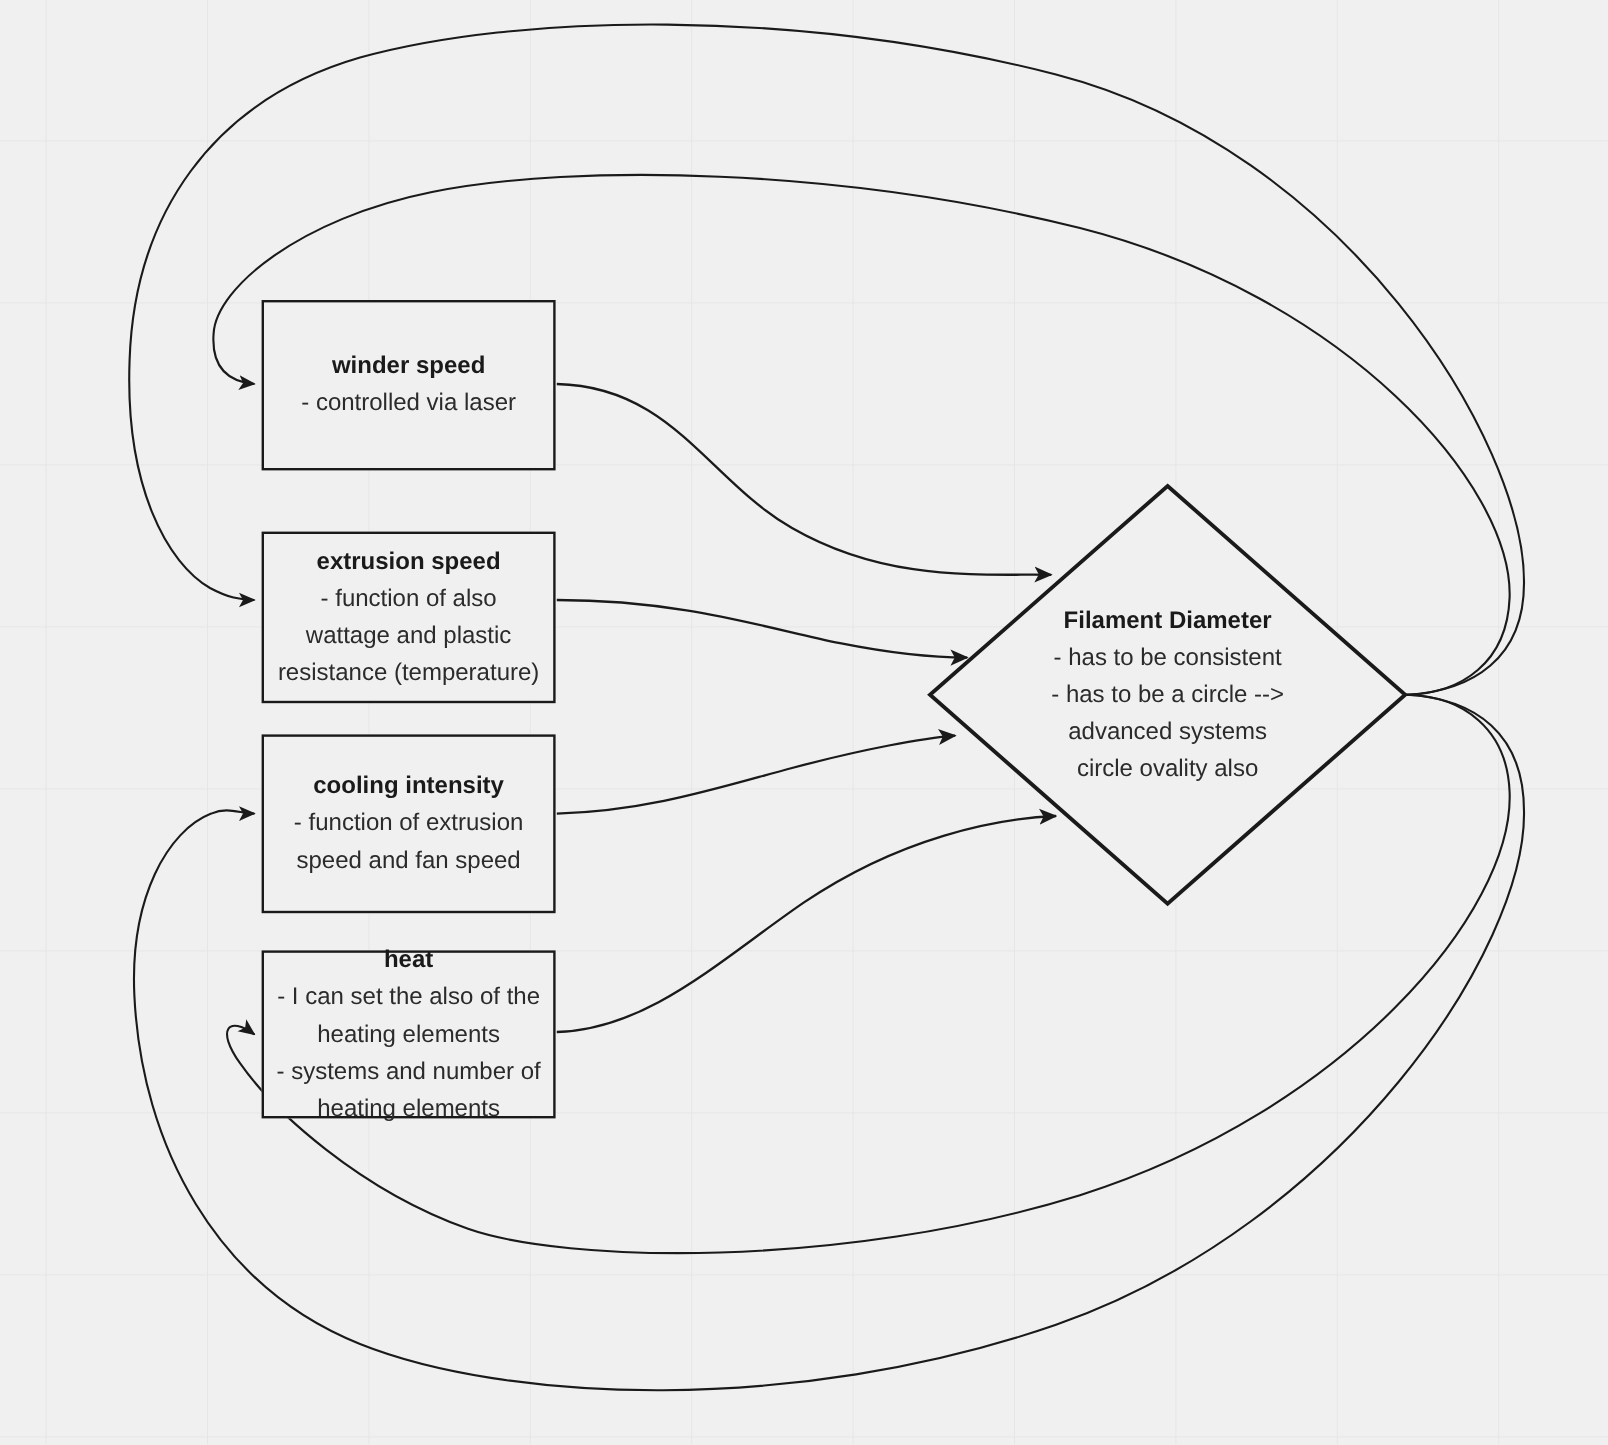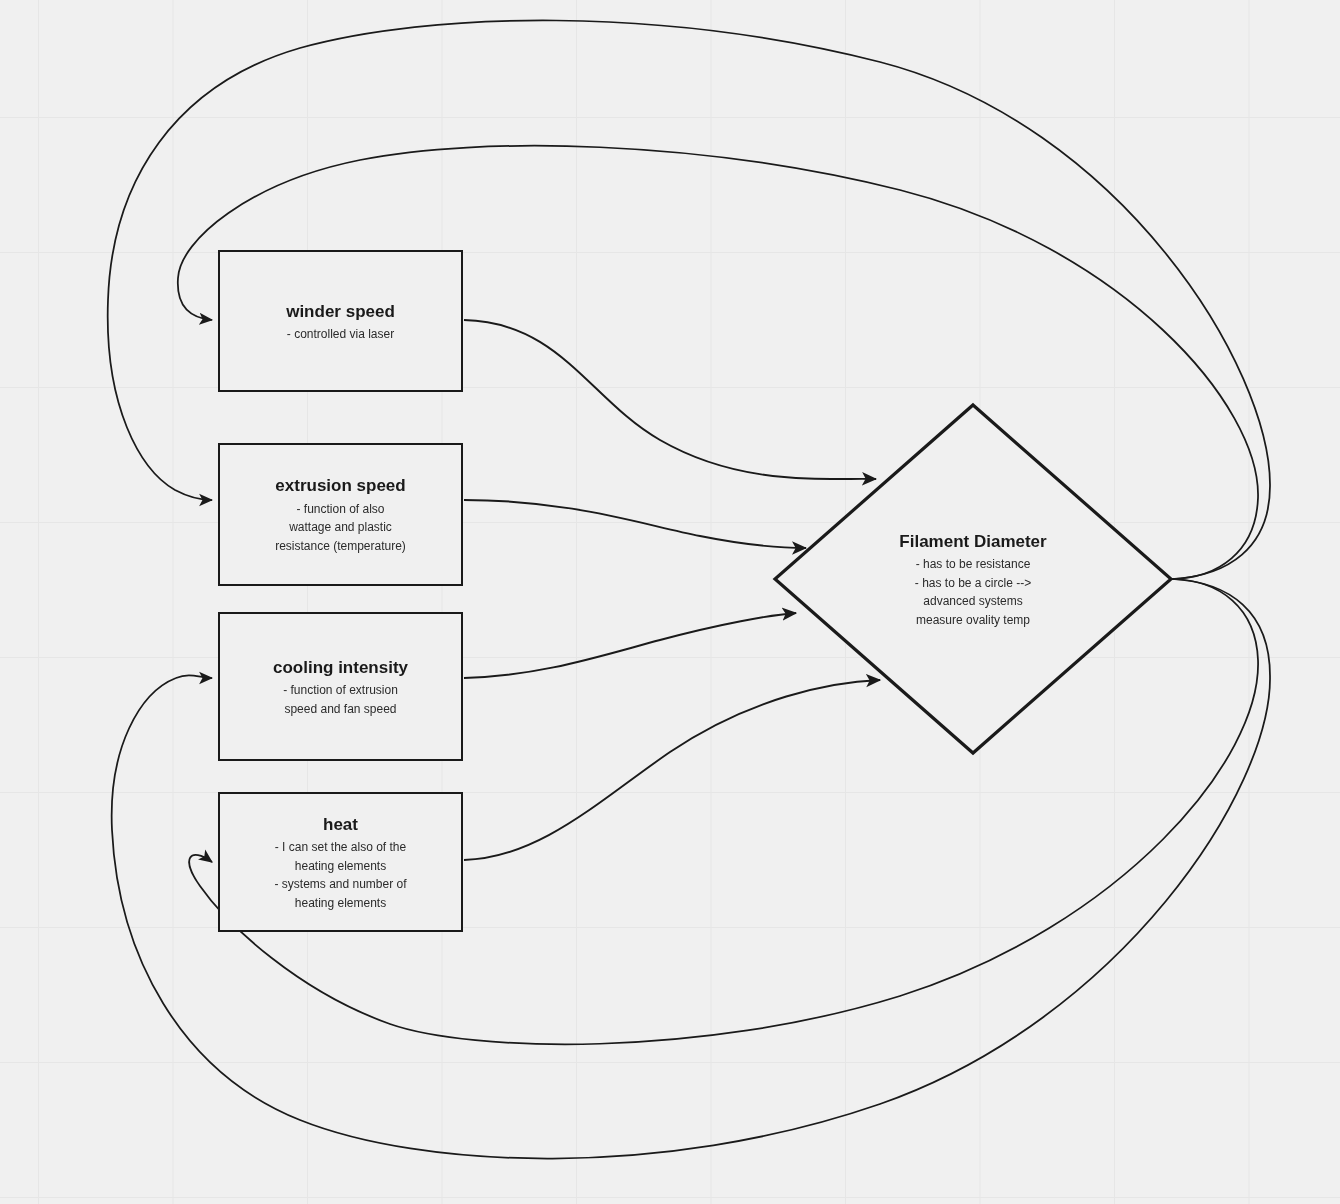--- a/index.html
+++ b/index.html
@@ -23,25 +23,25 @@
     position:absolute;
     box-sizing:border-box;
     background:#f0f0f0;
     border:2.5px solid #1a1a1a;
     display:flex;flex-direction:column;
     align-items:center;justify-content:center;
     text-align:center;
     padding:4px 8px;
   }
   .node-title{
-    font-size:17px;font-weight:bold;color:#1a1a1a;
+    font-size:20px;font-weight:bold;color:#1a1a1a;
     line-height:1.55;white-space:nowrap;
   }
   .node-line{
-    font-size:12px;color:#2b2b2b;line-height:1.55;white-space:nowrap;
+    font-size:20px;color:#2b2b2b;line-height:1.55;white-space:nowrap;
   }
   #diamond-wrap{position:absolute;left:776px;top:405px;width:394px;height:348px;}
   .diamond-text{
     position:absolute;left:0;top:0;width:394px;height:348px;
     display:flex;flex-direction:column;
     align-items:center;justify-content:center;text-align:center;
   }
 </style>
 </head>
 <body>
@@ -94,24 +94,24 @@
              C 180,1072 118,954 112,830
              C 108,748 140,692 176,678
              C 190,672 200,678 212,678" fill="none" stroke="#1a1a1a" stroke-width="1.75" marker-end="url(#arrow)"></path>
 
     <polygon points="973,405 1171,579 973,753 775,579" fill="#f0f0f0" stroke="#1a1a1a" stroke-width="3.2"></polygon>
   </svg>
 
   <div id="diamond-wrap">
     <div class="diamond-text">
       <div class="node-title">Filament Diameter</div>
-      <div class="node-line">- has to be resistance</div>
+      <div class="node-line">- has to be consistent</div>
       <div class="node-line">- has to be a circle --&gt;</div>
       <div class="node-line">advanced systems</div>
-      <div class="node-line">measure ovality temp</div>
+      <div class="node-line">circle ovality also</div>
     </div>
   </div>
 
   <div class="node-box" style="left:218px;top:250px;width:245px;height:142px;">
     <div class="node-title">winder speed</div>
     <div class="node-line">- controlled via laser</div>
   </div>
 
   <div class="node-box" style="left:218px;top:443px;width:245px;height:143px;">
     <div class="node-title">extrusion speed</div>

